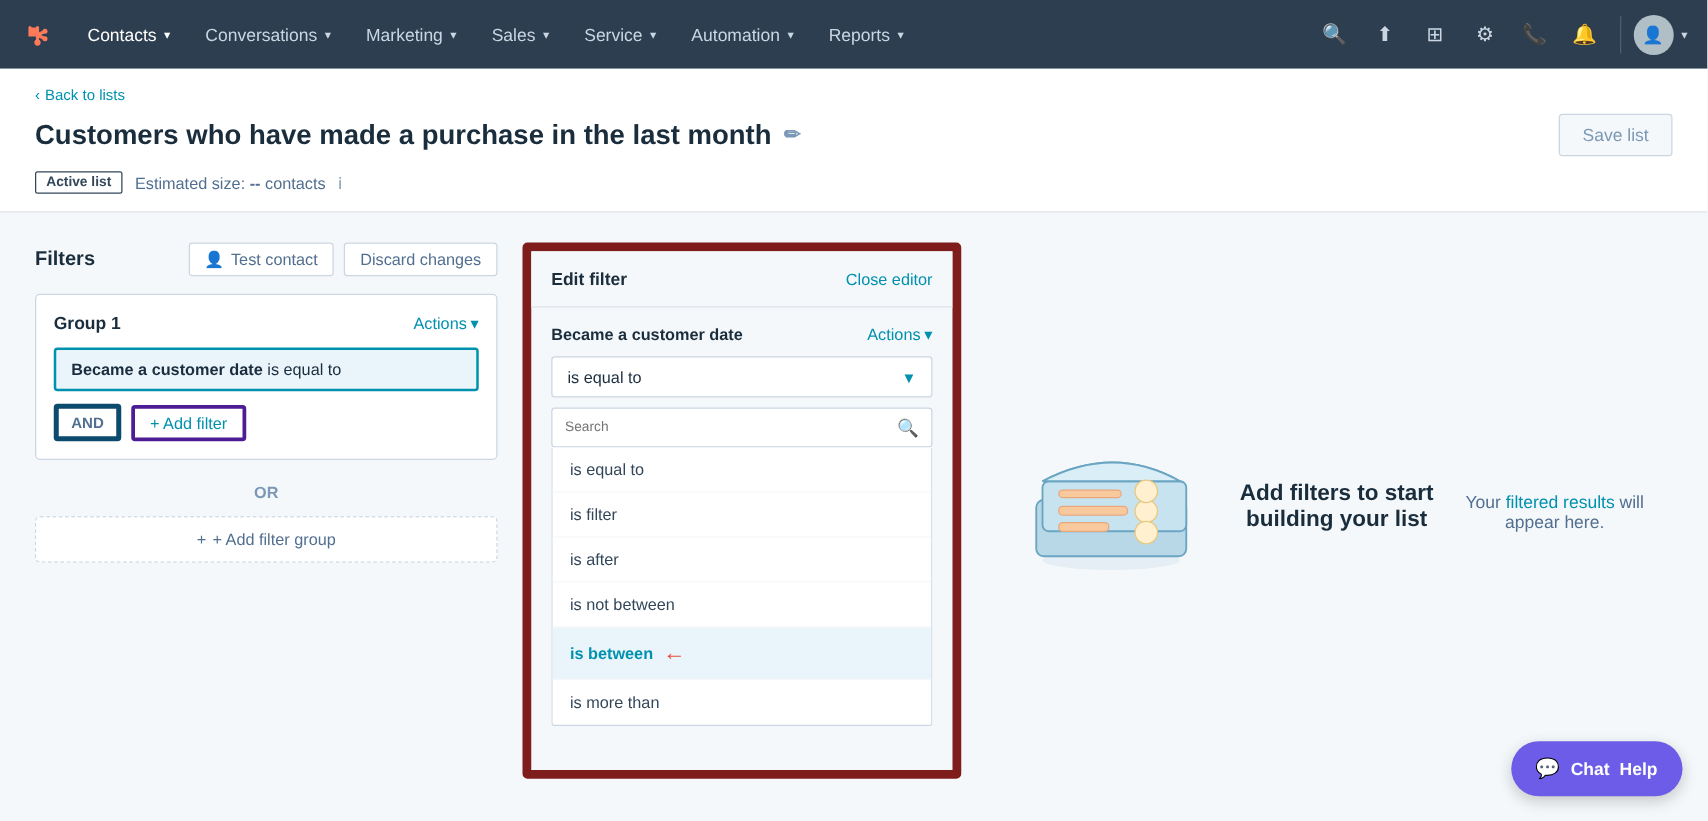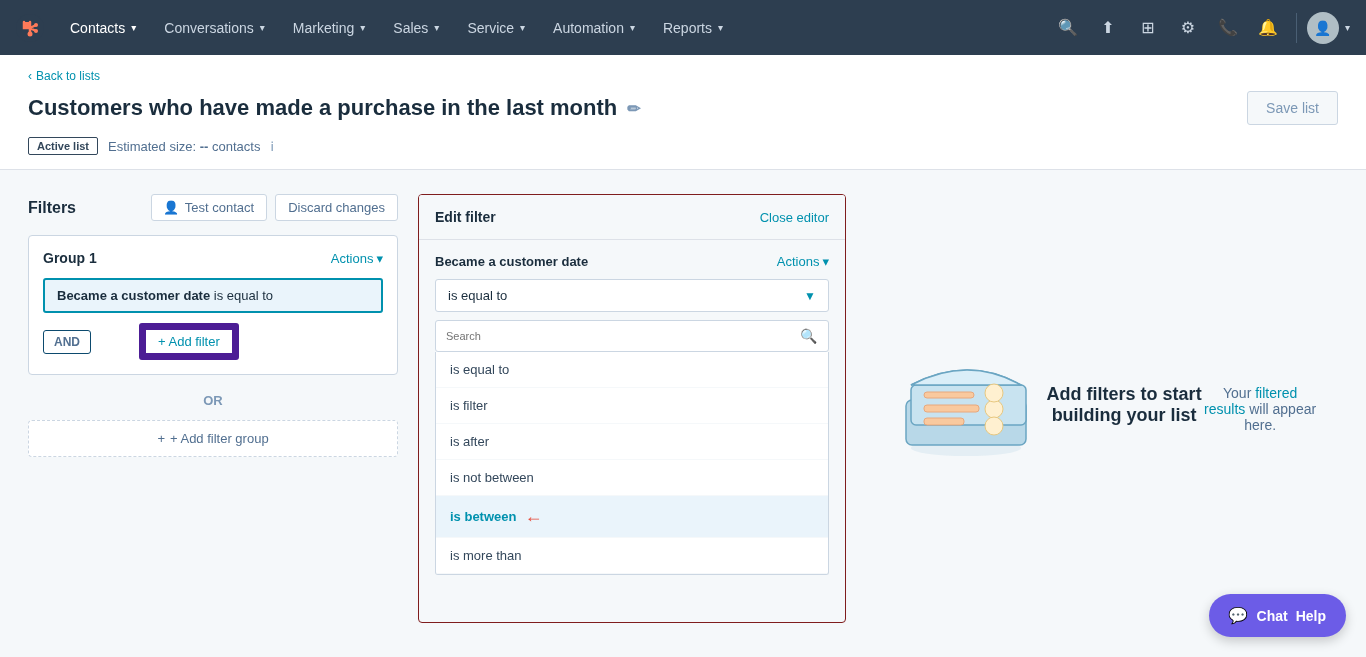--- a/index.html
+++ b/index.html
@@ -209,37 +209,36 @@
     }
     .filter-chip strong { font-weight: 700; }
     .filter-row-btns {
       display: flex;
       align-items: center;
       gap: 8px;
       margin-top: 10px;
     }
     .and-btn {
       background: #fff;
-      border: 1px solid #0c4a6e;
+      border: 4px solid #0c4a6e;
       color: #516f90;
       padding: 4px 10px;
       border-radius: 3px;
       font-size: 12px;
       font-weight: 600;
       cursor: pointer;
     }
     .add-filter-btn {
       background: #fff;
-      border: 7px solid #4c1d95;
+      border: 3px solid #4c1d95;
       color: #0091ae;
       padding: 4px 12px;
       border-radius: 3px;
       font-size: 13px;
       cursor: pointer;
-      margin-left: 40px;
     }
     .or-divider {
       text-align: center;
       margin: 18px 0 12px;
       position: relative;
       color: #7c98b6;
       font-size: 13px;
       font-weight: 600;
     }
     .add-filter-group-btn {
@@ -252,24 +251,24 @@
       color: #516f90;
       background: #fff;
       cursor: pointer;
       font-size: 13px;
       width: 100%;
       gap: 5px;
     }
 
     
     .edit-filter-panel {
-      width: 428px;
+      width: 351px;
       flex-shrink: 0;
       background: #f5f8fa;
-      border: 1px solid #7f1d1d;
+      border: 7px solid #7f1d1d;
       border-radius: 4px;
       padding: 0;
       overflow: hidden;
     }
     .edit-filter-header {
       display: flex;
       align-items: center;
       justify-content: space-between;
       padding: 14px 16px;
       border-bottom: 1px solid #dde1e8;

